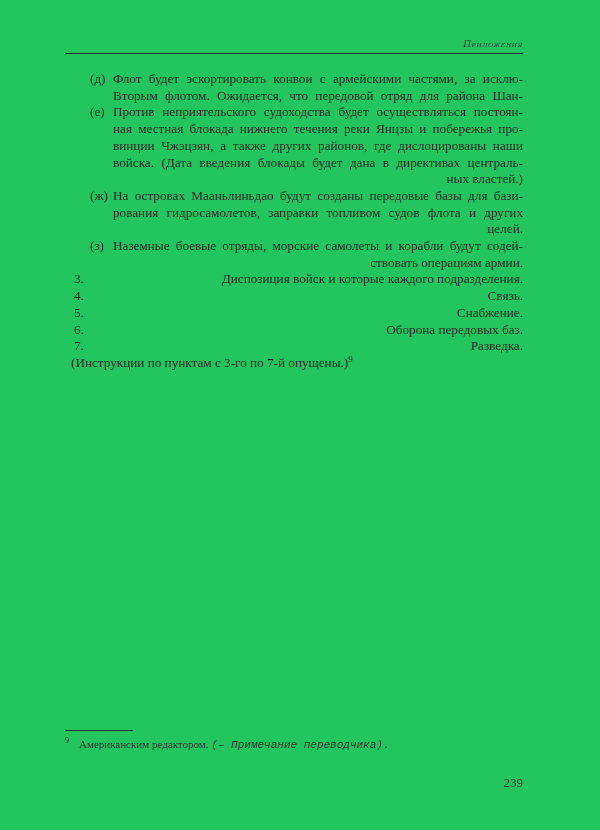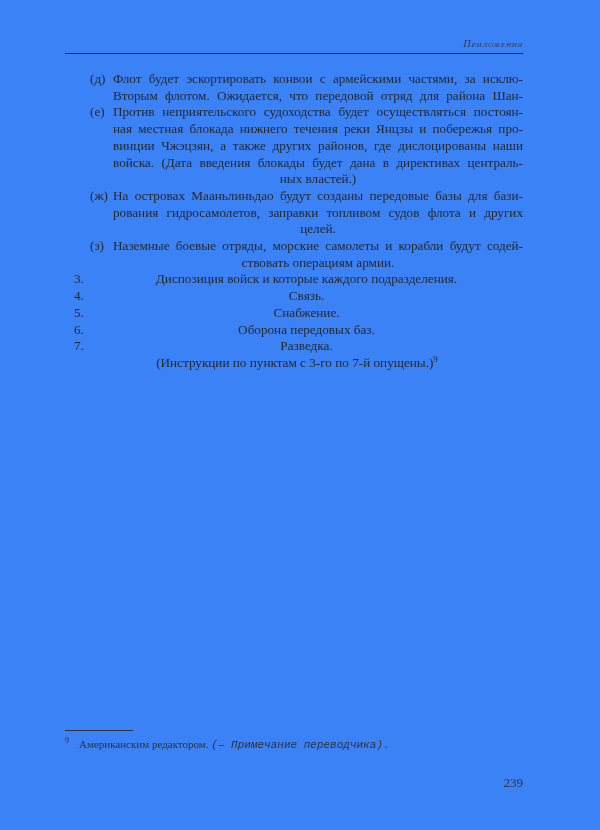--- a/index.html
+++ b/index.html
@@ -4,21 +4,21 @@
 <style>
   html, body {
     margin: 0;
     padding: 0;
     background: #ffffff;
   }
   .page {
     position: relative;
     width: 600px;
     height: 830px;
-    background: #3b82f6;
+    background: #22c55e;
     font-family: "Liberation Serif", "DejaVu Serif", serif;
     color: #282828;
     overflow: hidden;
   }
   .running-head {
     position: absolute;
     top: 38px;
     left: 65px;
     width: 458px;
     text-align: right;
@@ -60,25 +60,24 @@
   .numbered-item .marker {
     position: absolute;
     left: 9px;
     top: 0;
   }
   .jline {
     text-align: justify;
     text-align-last: justify;
   }
   .lline {
-    text-align: center;
+    text-align: right;
   }
   .closing-note {
     margin-left: 6px;
-    text-align: center;
   }
   sup {
     font-size: 9px;
     line-height: 0;
     vertical-align: super;
   }
   .footnote-rule {
     position: absolute;
     top: 730px;
     left: 65px;

